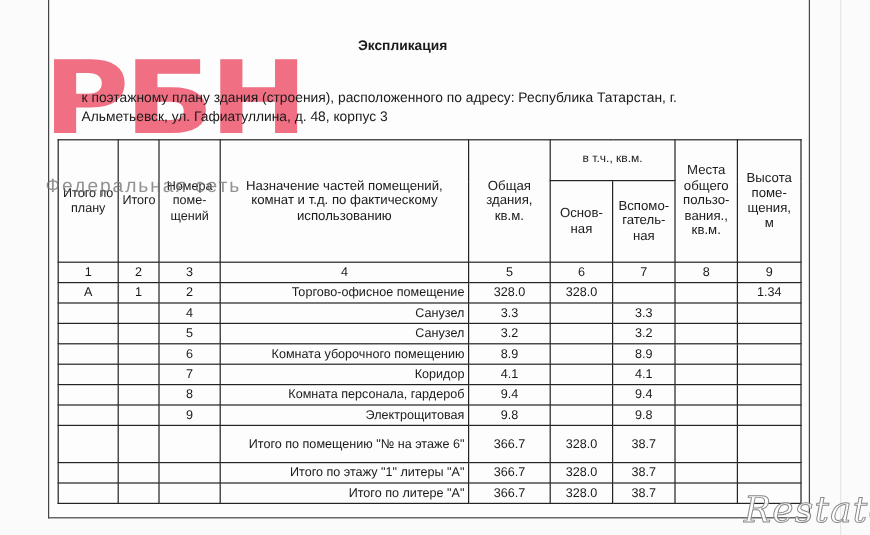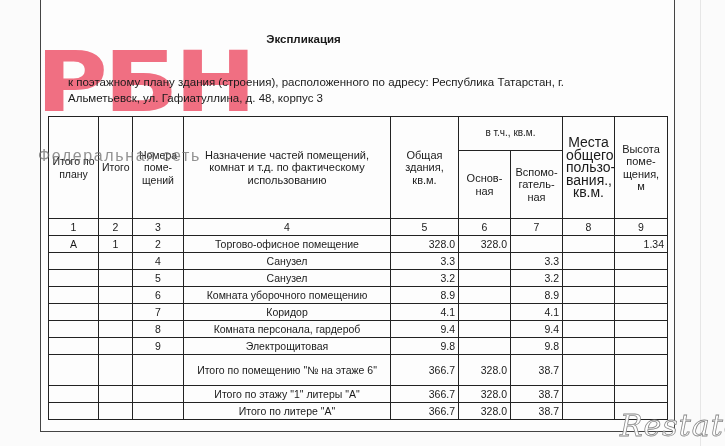--- a/index.html
+++ b/index.html
@@ -12,21 +12,21 @@
   .frame {
     position: absolute; left: 40px; top: -4px; width: 635px; height: 436px;
     border: 1px solid #444; border-top: none; box-sizing: border-box;
     background: #fdfdfd;
   }
   .right-rule {
     position: absolute; left: 700px; top: 0; width: 1px; height: 446px; background: #e6e6e6;
   }
   .title {
     position: absolute; left: 0; width: 607px; top: 33px; text-align: center;
-    font-weight: bold; font-size: 11.5px;
+    font-weight: bold; font-size: 11.5px; padding-left: 32px;
   }
   .address {
     position: absolute; left: 68px; top: 74px; width: 560px;
     font-size: 11.5px; line-height: 16px;
   }
   .watermark-rbn {
     position: absolute; left: 36px; top: 40px; font-size: 98px; font-weight: bold;
     color: rgba(236, 70, 95, 0.78); letter-spacing: -4px; line-height: 98px;
     font-family: "DejaVu Sans", sans-serif; transform: scaleY(0.86);
     transform-origin: top left; pointer-events: none;
@@ -48,22 +48,22 @@
   table.expl td, table.expl th {
     border: 1.3px solid #222; padding: 0 3px; overflow: hidden;
     font-weight: normal;
   }
   table.expl th { text-align: center; vertical-align: middle; line-height: 12.5px; }
   .hdr-top th { height: 33px; }
   .hdr-sub th { height: 67px; }
   .num-row td { height: 16px; text-align: center; }
   .data-row td { height: 16px; }
   .c { text-align: center; }
-  .r { text-align: right; }
-  .l { text-align: center; }
+  .r { text-align: center; }
+  .l { text-align: right; }
   .tot-row td { height: 16px; font-weight: bold; }
   .tot-row.tall td { height: 30px; line-height: 13px; }
 </style>
 </head>
 <body>
 
 <div class="right-rule"></div>
 <div class="frame"></div>
 
 <div class="watermark-rbn">РБН</div>
@@ -84,21 +84,21 @@
       <col style="width:53px">
   </colgroup>
   <tbody>
       <tr class="hdr-top">
     <th rowspan="2">Итого по плану</th>
     <th rowspan="2">Итого</th>
     <th rowspan="2">Номера поме-щений</th>
     <th rowspan="2" style="font-size:11px">Назначение частей помещений, комнат и т.д. по фактическому использованию</th>
     <th rowspan="2" style="font-size:11px">Общая здания, кв.м.</th>
     <th colspan="2" style="font-size:10px">в т.ч., кв.м.</th>
-    <th rowspan="2" style="font-size:14px">Места общего пользо-вания., кв.м.</th>
+    <th rowspan="2" style="font-size:11px">Места общего пользо-вания., кв.м.</th>
     <th rowspan="2" style="font-size:11px">Высота поме-щения, м</th>
   </tr>
   <tr class="hdr-sub">
     <th style="font-size:11px">Основ-ная</th>
     <th style="font-size:11px">Вспомо-гатель-ная</th>
   </tr>
   <tr class="num-row">
     <td>1</td>
     <td>2</td>
     <td>3</td>

